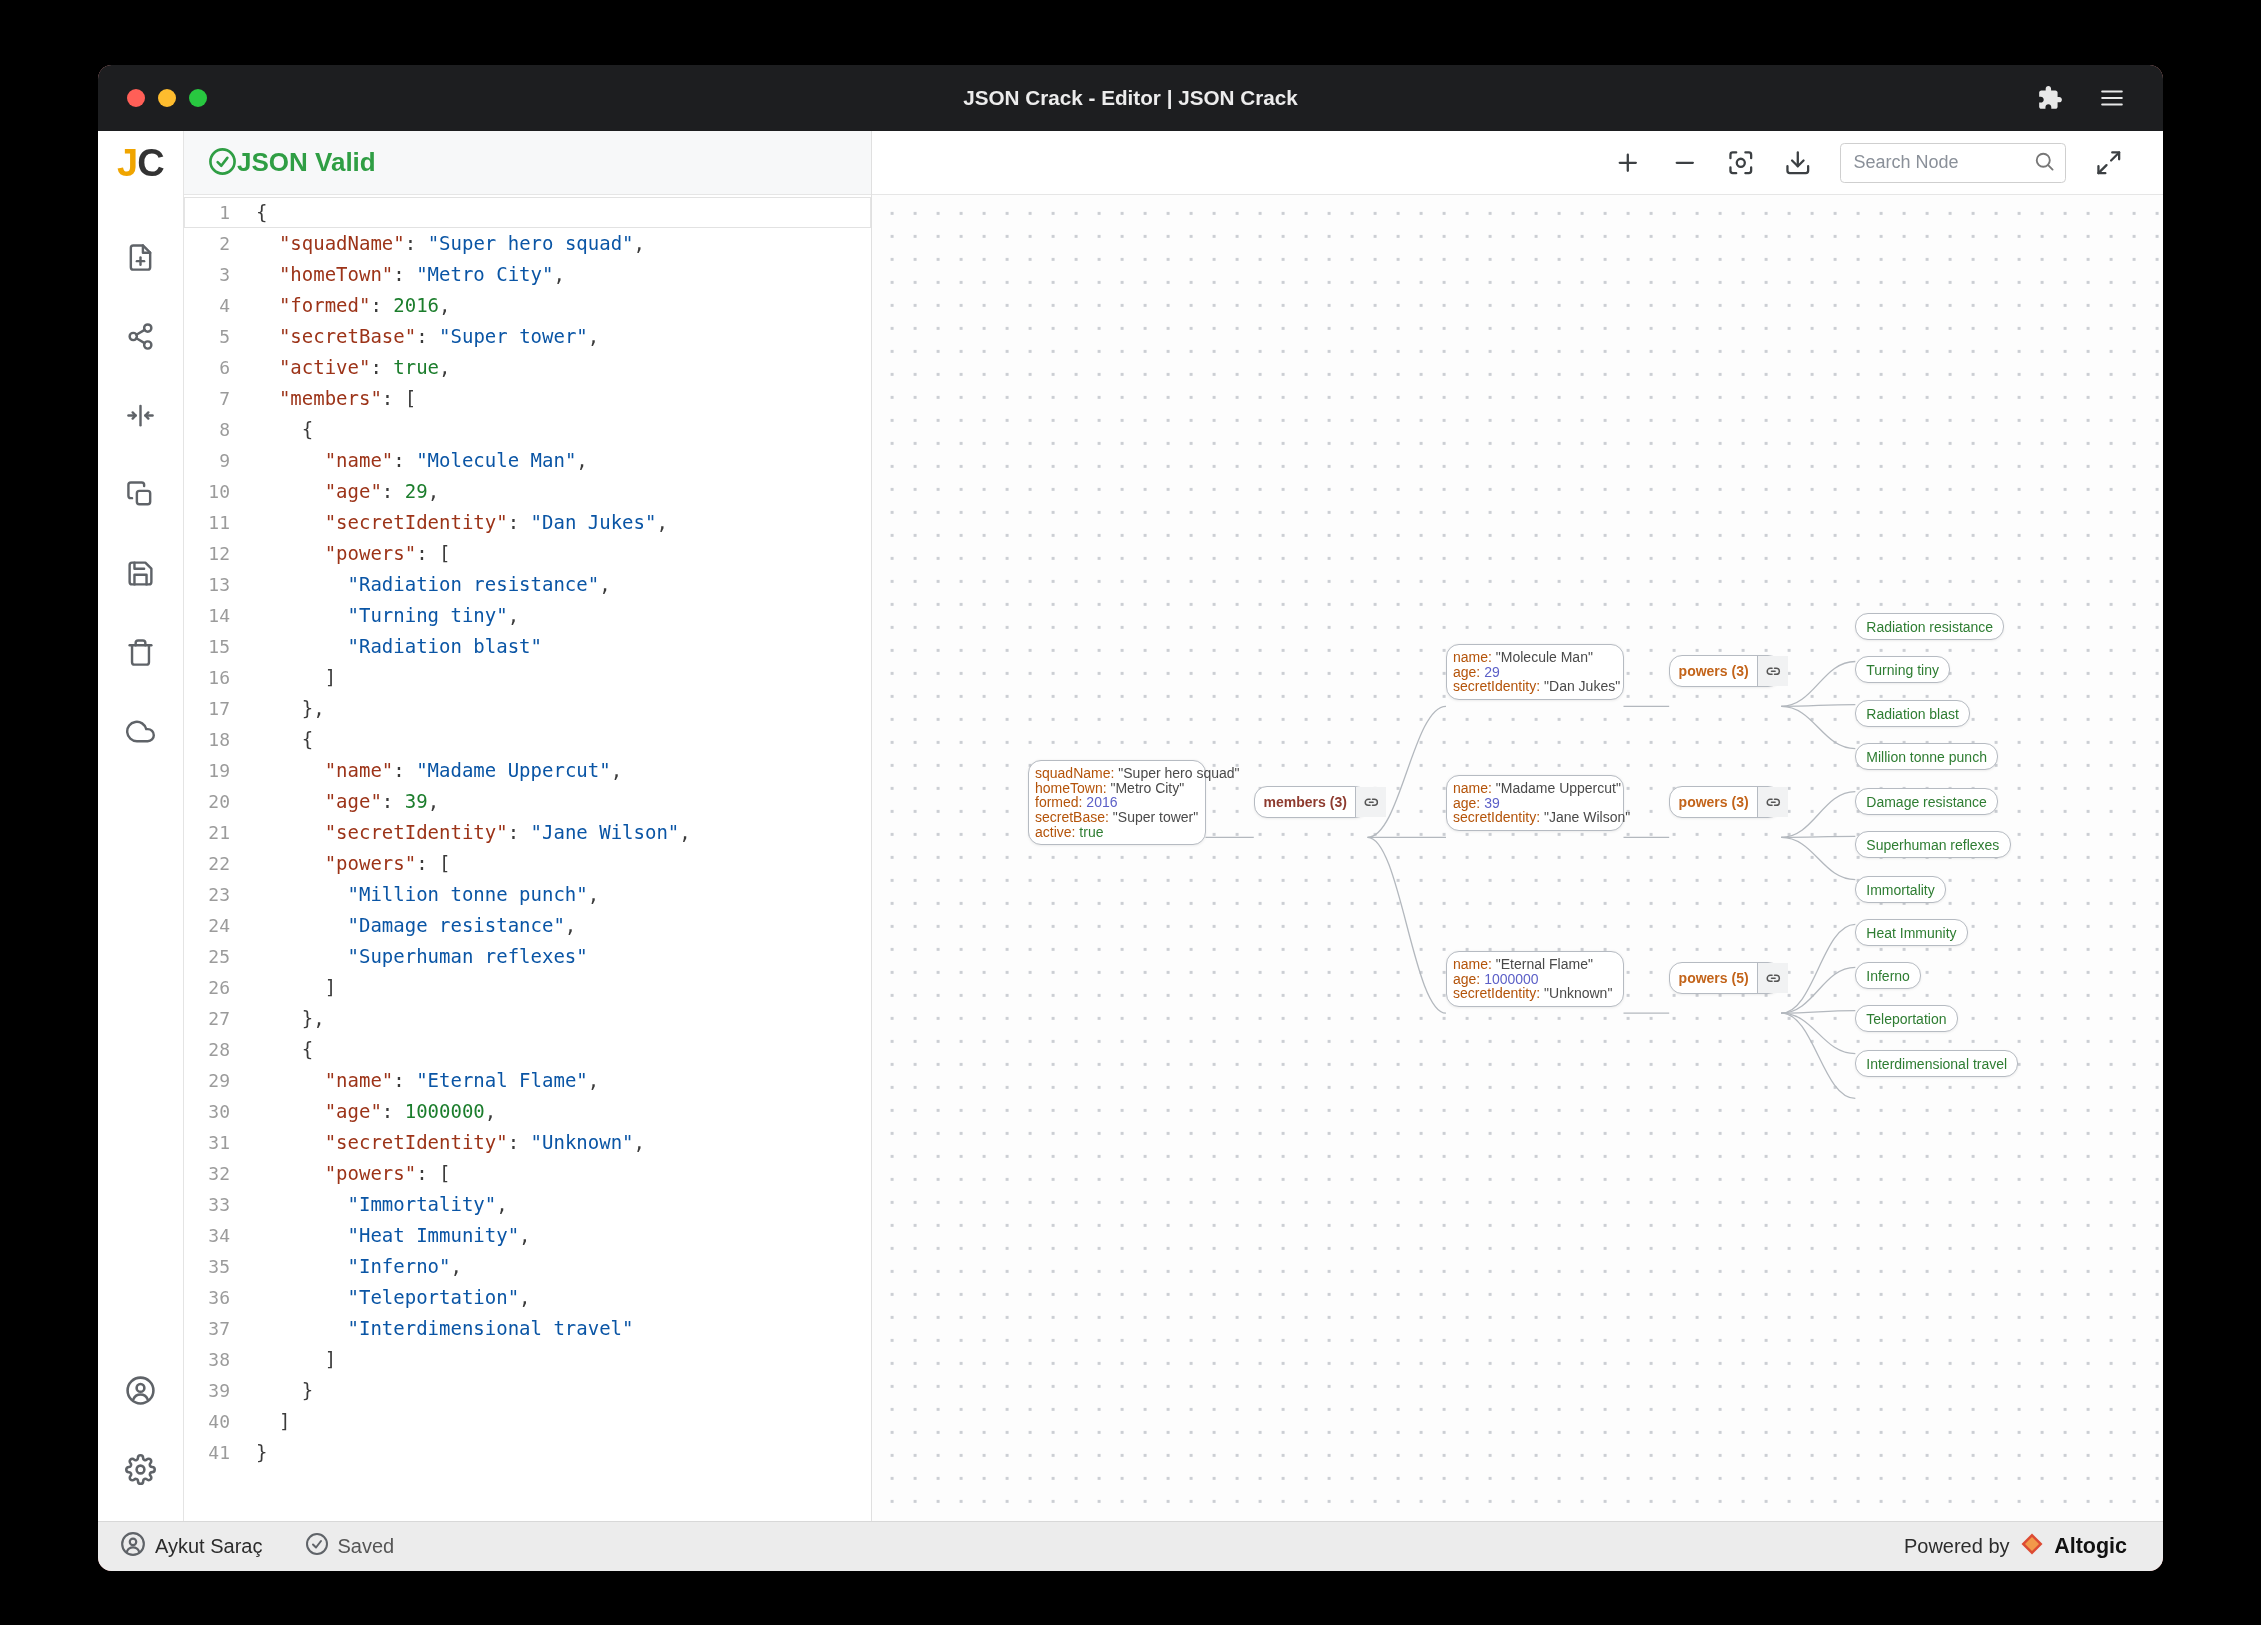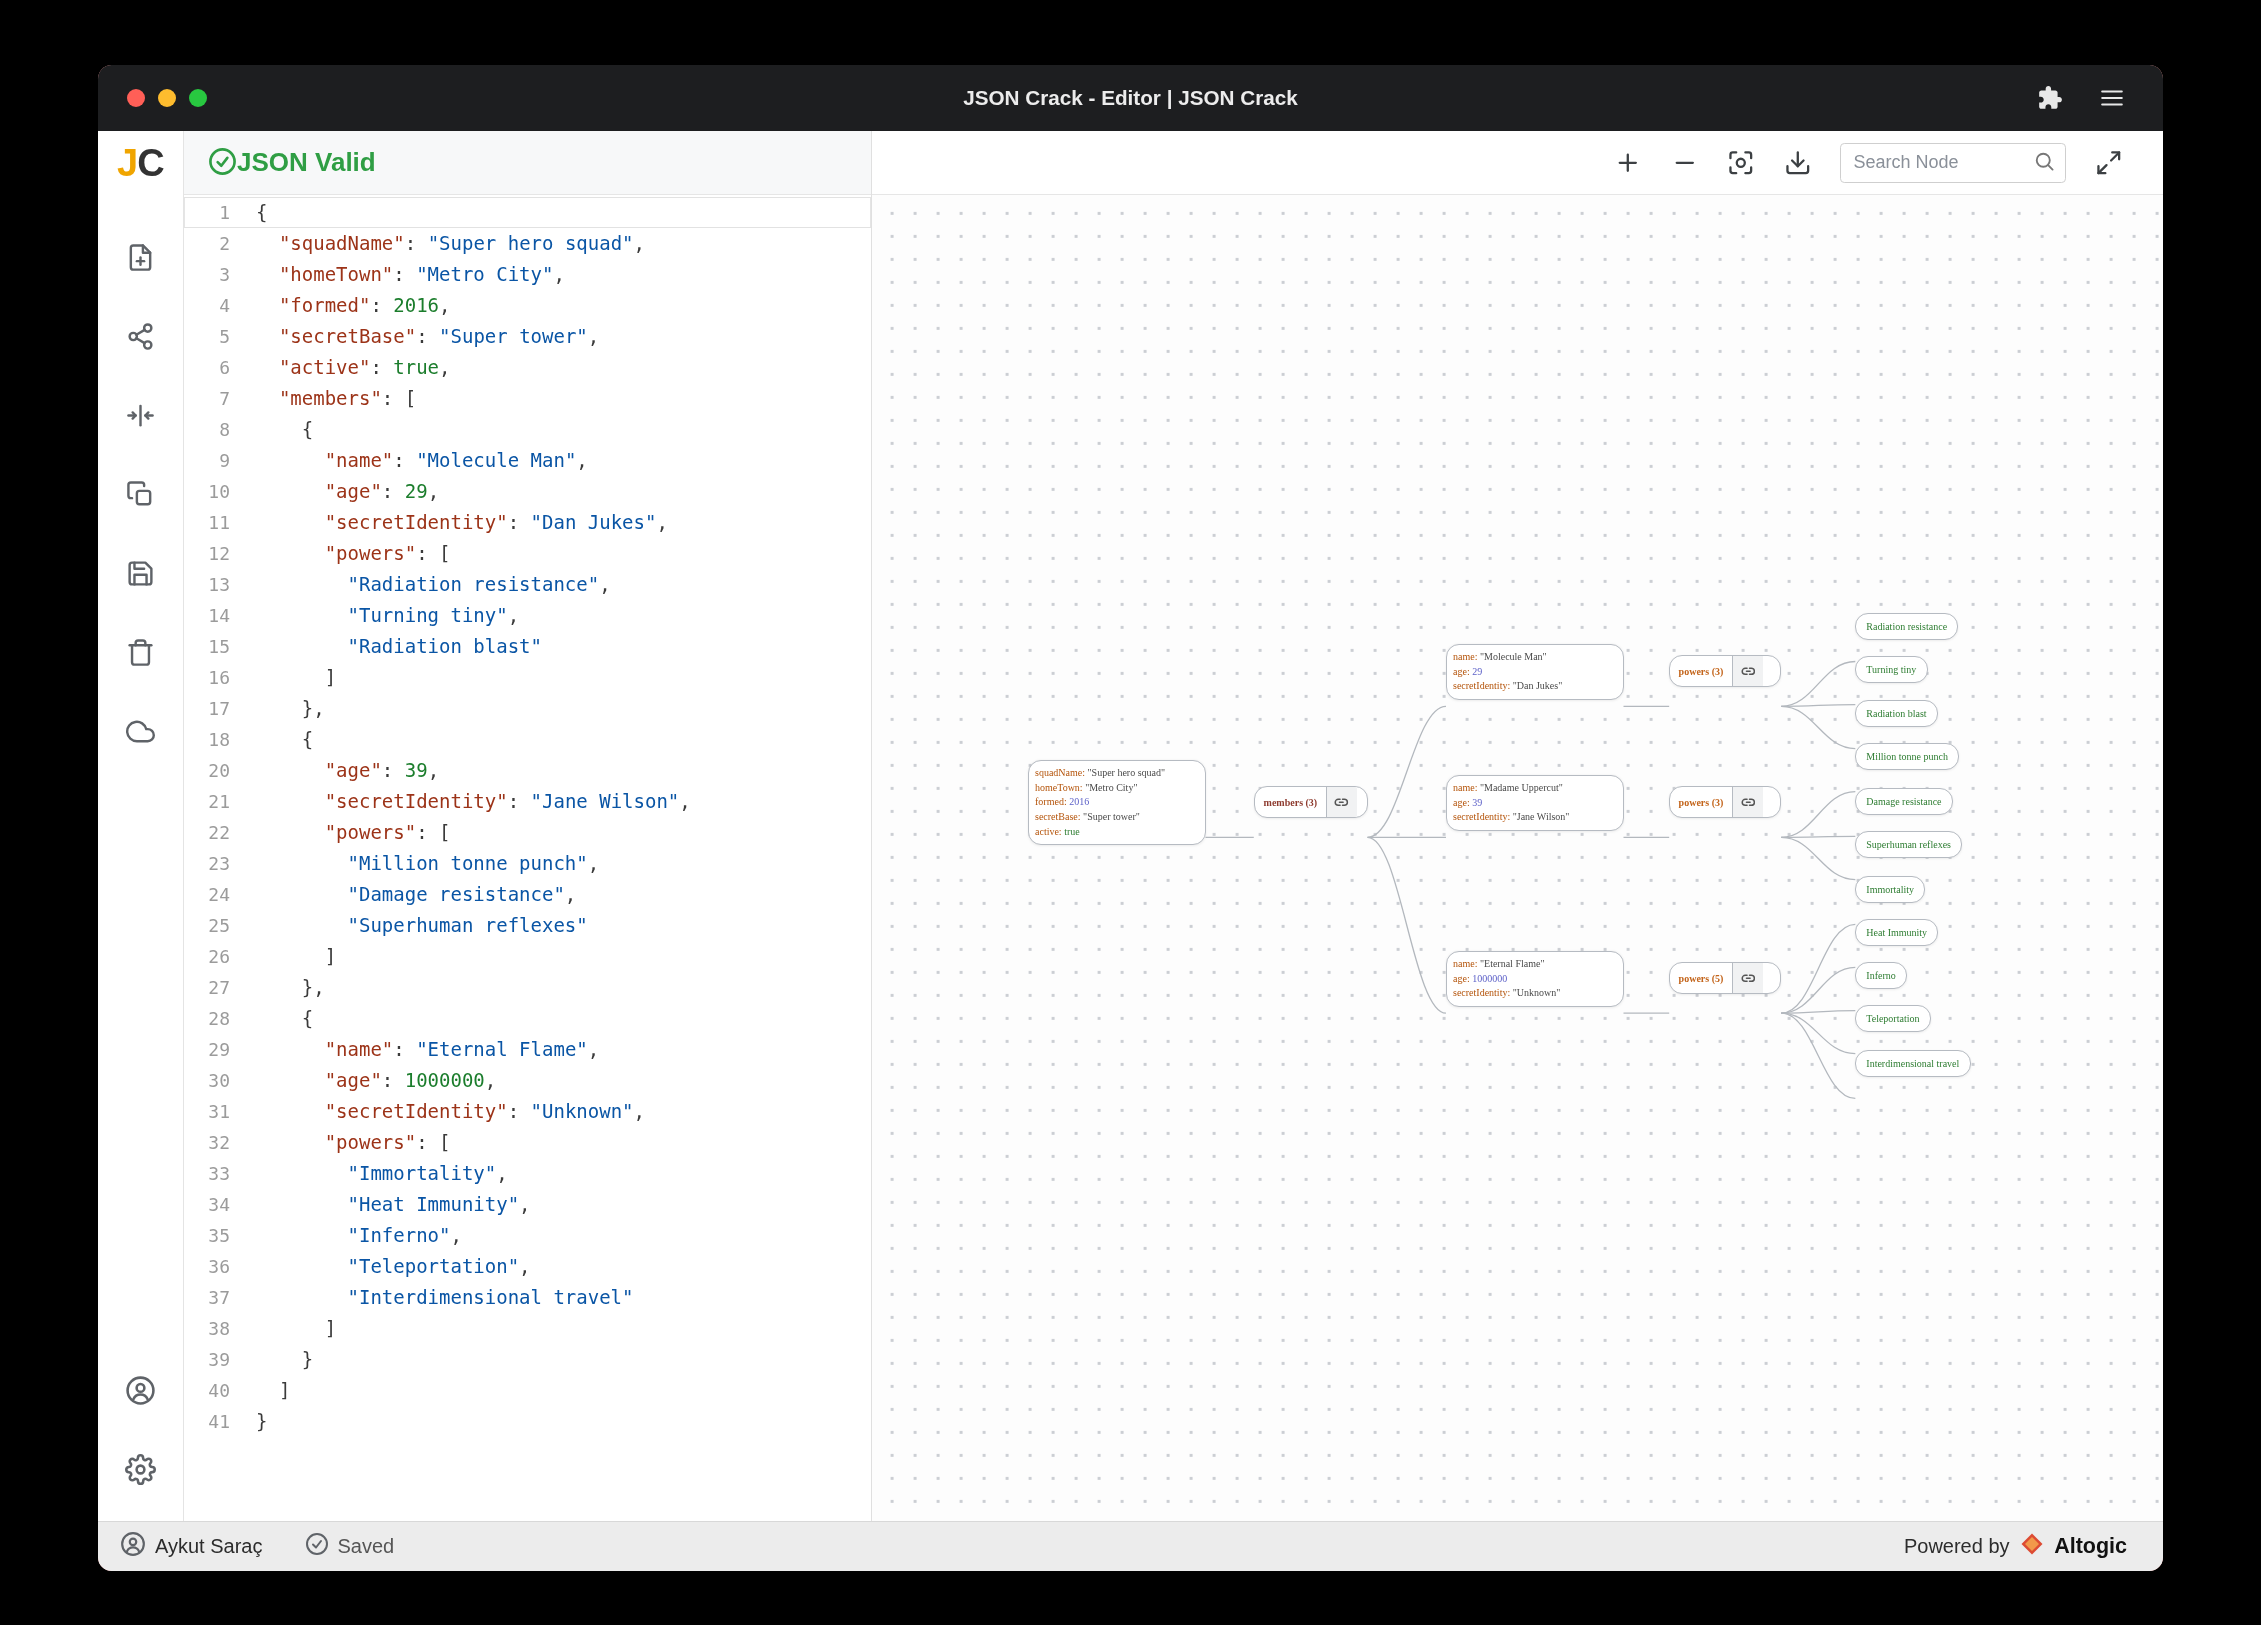--- a/index.html
+++ b/index.html
@@ -45,21 +45,21 @@
   .search-box input { border:none; outline:none; flex:1; font-size:18px; color:#333; font-family:"Liberation Sans",sans-serif; min-width:0; }
   .search-box input::placeholder { color:#8a9099; }
 
   .canvas { position:relative; flex:1; overflow:hidden; background:#fdfdfd;
     background-image:radial-gradient(circle, #cbced3 1.4px, transparent 1.6px);
     background-size:23px 23px; background-position:8.6px 6.9px; }
   .edges { position:absolute; left:0; top:0; width:100%; height:100%; }
   .edges path { fill:none; stroke:#b3b8be; stroke-width:1.5; }
 
   .node { position:absolute; background:#fff; border:0.9px solid #b6bbc2; border-radius:13px;
-    font-family:Liberation Serif, serif; font-size:10px; color:#444; box-shadow:0 0.9px 2.6px rgba(0,0,0,.07); cursor:pointer; }
+    font-family:Liberation Sans, sans-serif; font-size:14px; color:#444; box-shadow:0 0.9px 2.6px rgba(0,0,0,.07); cursor:pointer; }
   .node.object { padding:5.2px 6px; }
   .node .row { line-height:14.6px; white-space:nowrap; }
   .nk { color:#b45309; }
   .v-s{color:#4a4a4a} .v-n{color:#5b5fc7} .v-b{color:#2e7d32}
   .node.array { display:flex; align-items:stretch; height:32px; white-space:nowrap; }
   .arr-label { display:flex; align-items:center; padding:0 8.6px; font-weight:bold; }
   .chip { flex:0 0 31px; border-left:0.9px solid #b6bbc2; background:#f1f2f3; display:flex; align-items:center; justify-content:center; }
   .node.leaf { height:27px; display:flex; align-items:center; padding:0 10.3px; color:#2e7d32; white-space:nowrap; }
 
   
@@ -252,20 +252,24 @@
             <span class="ln">16</span>
             <span class="codeline"><span class="t-p">      ]</span></span>
           </div>
           <div class="line">
             <span class="ln">17</span>
             <span class="codeline"><span class="t-p">    },</span></span>
           </div>
           <div class="line">
             <span class="ln">18</span>
             <span class="codeline"><span class="t-p">    {</span></span>
+          </div>
+          <div class="line">
+            <span class="ln">19</span>
+            <span class="codeline"><span class="t-p">      </span><span class="t-k">"name"</span><span class="t-p">: </span><span class="t-s">"Madame Uppercut"</span><span class="t-p">,</span></span>
           </div>
           <div class="line">
             <span class="ln">20</span>
             <span class="codeline"><span class="t-p">      </span><span class="t-k">"age"</span><span class="t-p">: </span><span class="t-n">39</span><span class="t-p">,</span></span>
           </div>
           <div class="line">
             <span class="ln">21</span>
             <span class="codeline"><span class="t-p">      </span><span class="t-k">"secretIdentity"</span><span class="t-p">: </span><span class="t-s">"Jane Wilson"</span><span class="t-p">,</span></span>
           </div>
           <div class="line">

